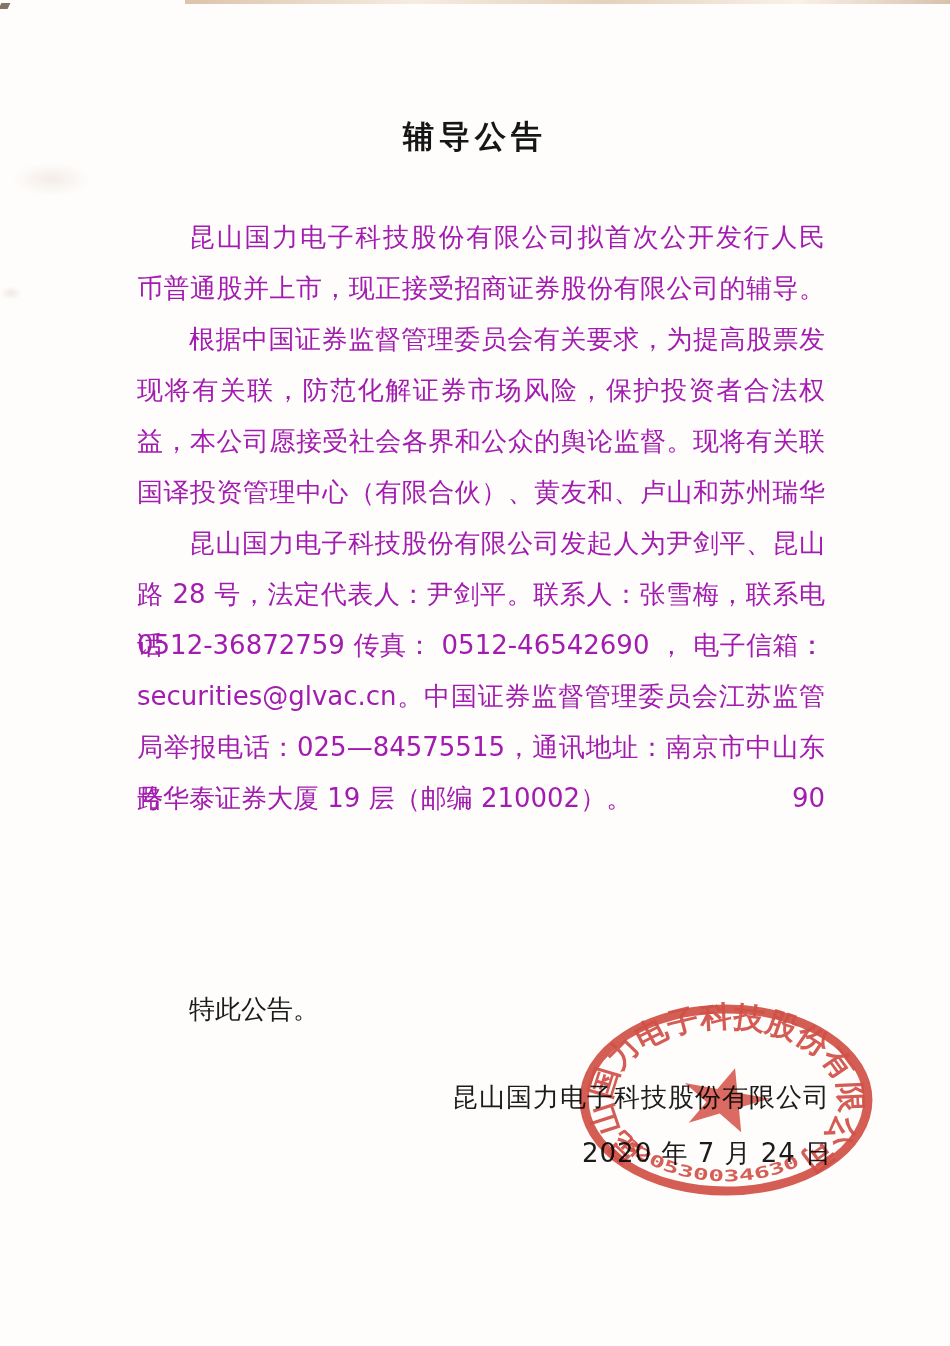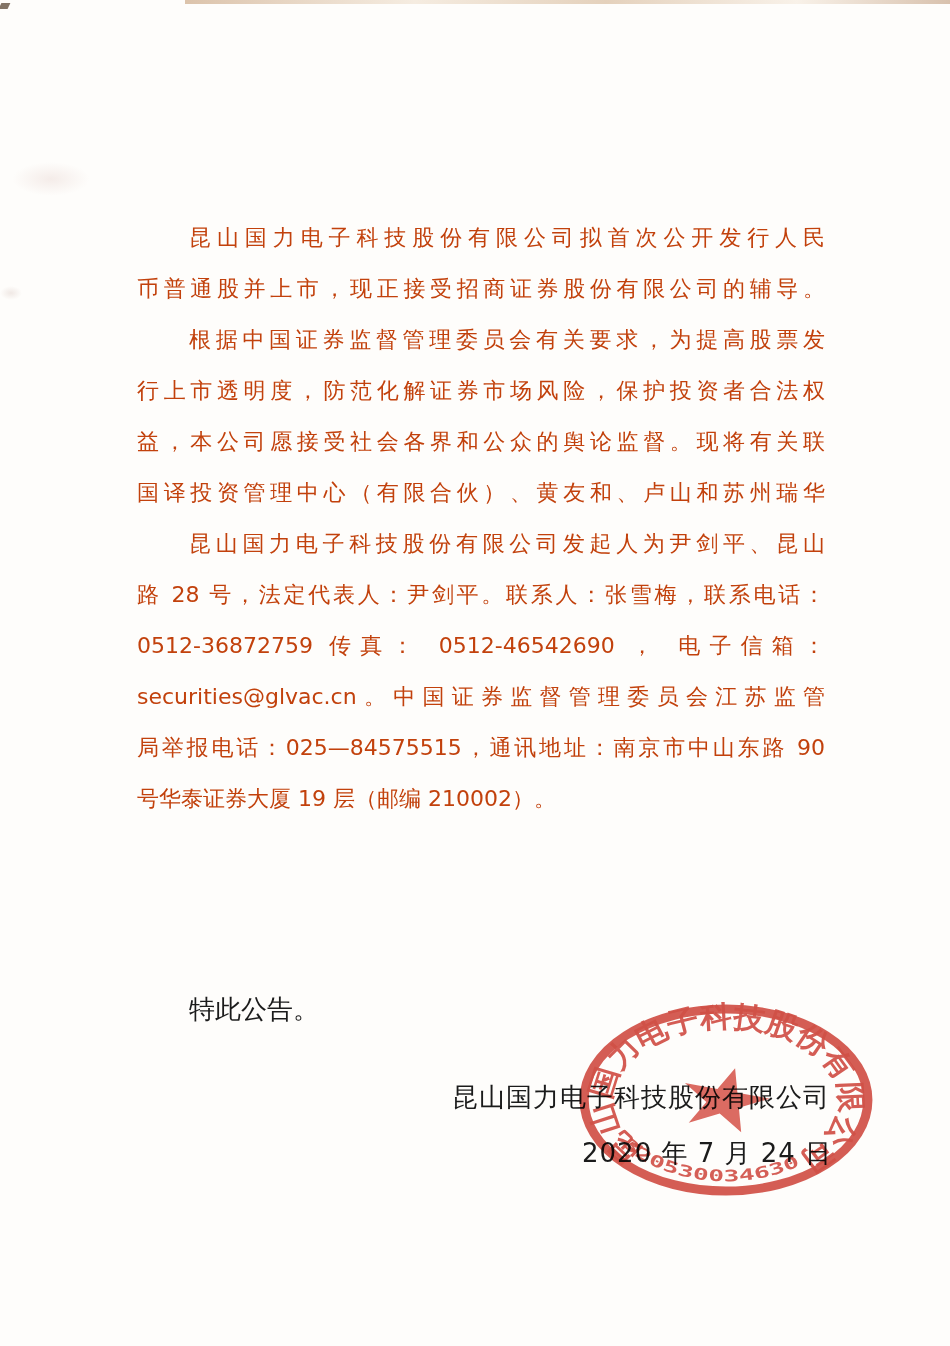--- a/index.html
+++ b/index.html
@@ -44,23 +44,23 @@
   }
 
   .body-block {
     position: absolute;
     left: 137px; top: 212px;
     width: 688px;
   }
   .line {
     height: 51px;
     line-height: 51px;
-    font-size: 22px;
+    font-size: 26px;
     white-space: nowrap;
-    color: #c2410c;
+    color: #a21caf;
   }
   .line.jl {            
     white-space: normal;
     text-align: justify;
     text-align-last: justify;
   }
   .line.indent { text-indent: 52px; }
 
   .closing {
     position: absolute;
@@ -96,26 +96,27 @@
 </head>
 <body>
 
 <div class="page">
 
   <div class="artifact a-topstrip"></div>
   <div class="artifact a-corner"></div>
   <div class="artifact a-smudge"></div>
   <div class="artifact a-smudge2"></div>
 
+  <div class="title">辅导公告</div>
 
   <div class="body-block">
     <div class="line jl indent">昆山国力电子科技股份有限公司拟首次公开发行人民</div>
     <div class="line jl">币普通股并上市，现正接受招商证券股份有限公司的辅导。</div>
     <div class="line jl indent">根据中国证券监督管理委员会有关要求，为提高股票发</div>
-    <div class="line jl">行上市透明度，防范化解证券市场风险，保护投资者合法权</div>
+    <div class="line jl">现将有关联，防范化解证券市场风险，保护投资者合法权</div>
     <div class="line jl">益，本公司愿接受社会各界和公众的舆论监督。现将有关联</div>
     <div class="line jl">国译投资管理中心（有限合伙）、黄友和、卢山和苏州瑞华</div>
     <div class="line jl indent">昆山国力电子科技股份有限公司发起人为尹剑平、昆山</div>
     <div class="line jl">路 28 号，法定代表人：尹剑平。联系人：张雪梅，联系电话：</div>
     <div class="line jl">0512-36872759 传真： 0512-46542690 ， 电子信箱：</div>
     <div class="line jl">securities@glvac.cn。中国证券监督管理委员会江苏监管</div>
     <div class="line jl">局举报电话：025—84575515，通讯地址：南京市中山东路 90</div>
     <div class="line">号华泰证券大厦 19 层（邮编 210002）。</div>
   </div>
 

